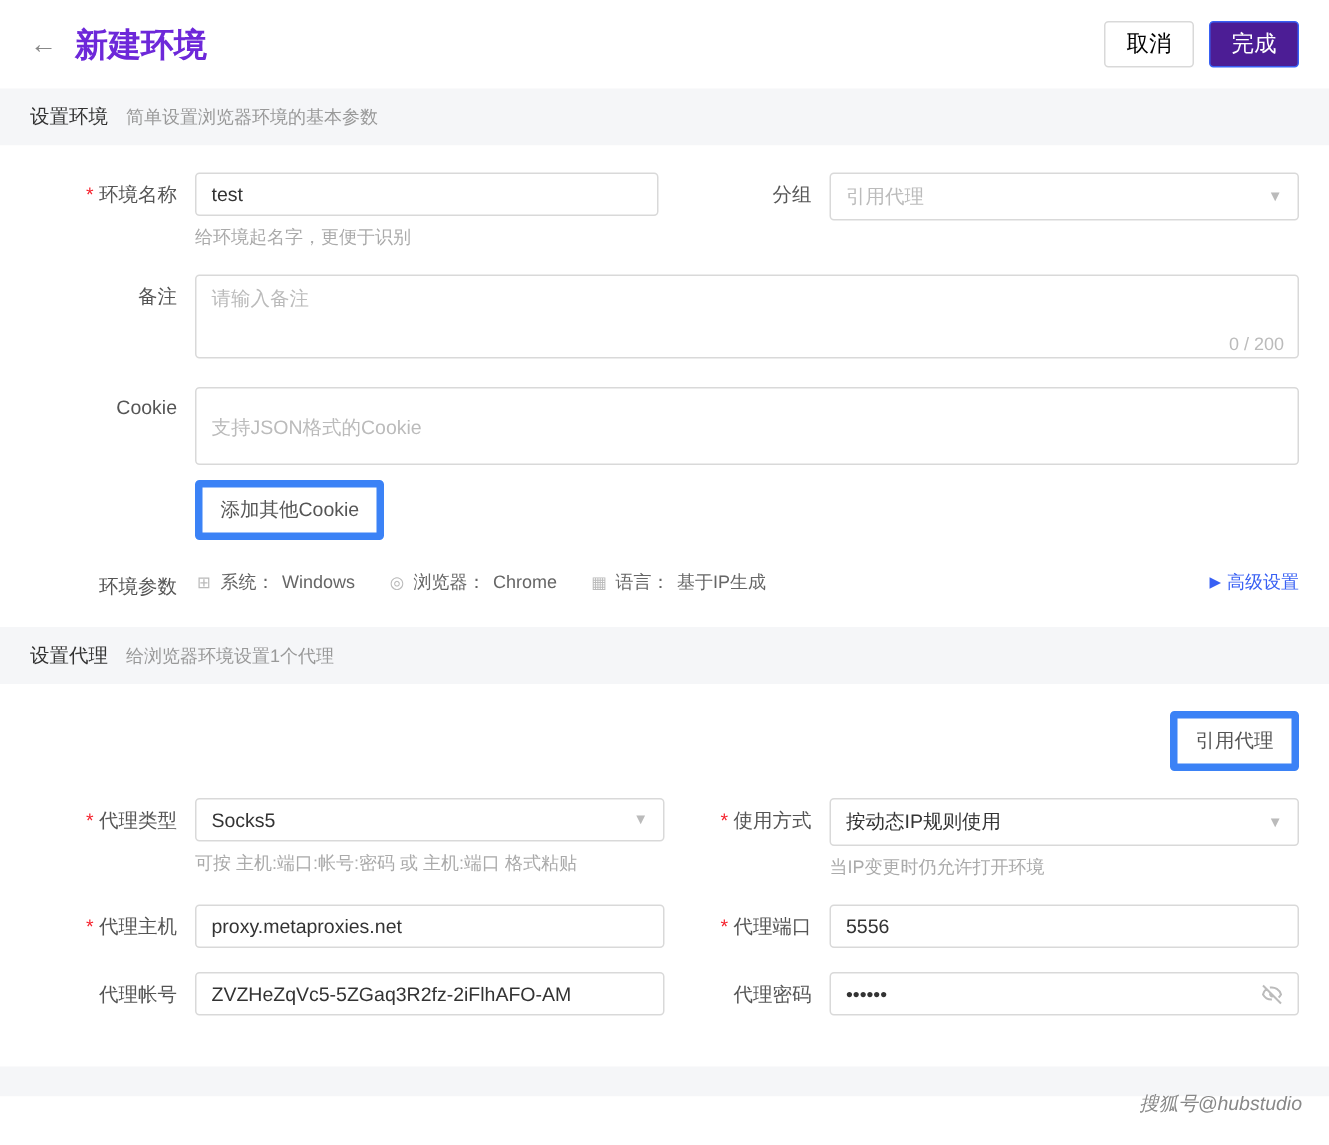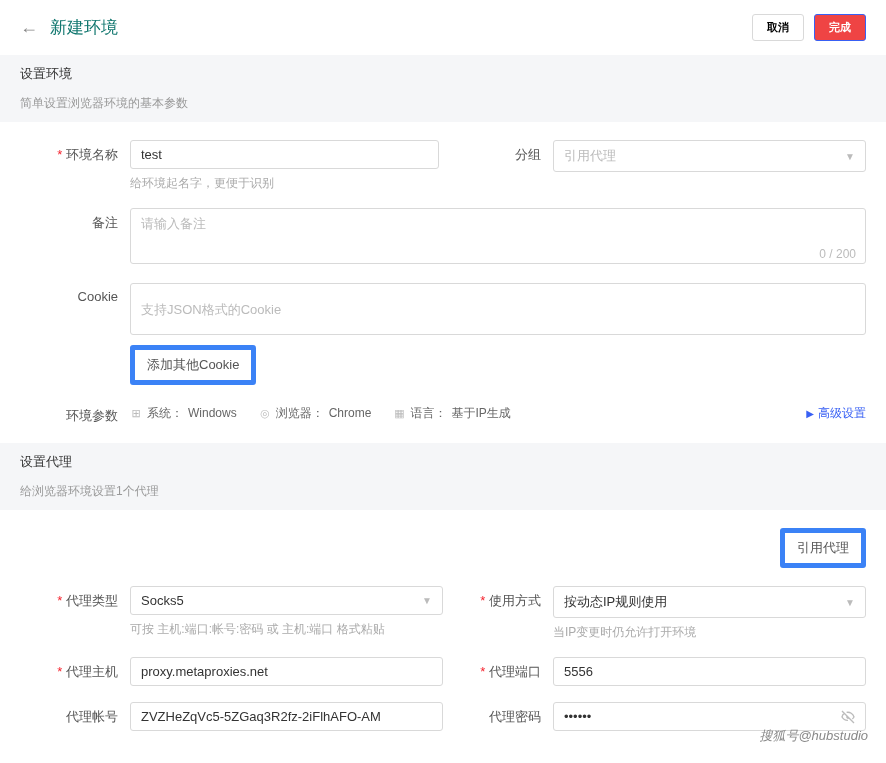--- a/index.html
+++ b/index.html
@@ -1,24 +1,24 @@
 <!DOCTYPE html>
 <html><head>
 <meta charset="utf-8">
 <style>
 * { box-sizing: border-box; margin: 0; padding: 0; }
 body { font-family: -apple-system, "PingFang SC", "Microsoft YaHei", sans-serif; font-size: 13px; color: #333; background: #fff; width: 886px; }
 .header { display: flex; align-items: center; justify-content: space-between; padding: 14px 20px; }
 .header-left { display: flex; align-items: center; gap: 12px; }
 .back-arrow { color: #888; cursor: pointer; font-size: 18px; }
-.title { font-size: 17px; font-weight: 400; color: #0f766e; }
+.title { font-size: 22px; font-weight: 700; color: #6d28d9; }
 .header-right { display: flex; gap: 10px; }
-.btn { padding: 5px 14px; border-radius: 3px; font-size: 11px; cursor: pointer; border: 1px solid #d9d9d9; background: #fff; font-weight: bold; }
-.btn-primary { background: #ef4444; border-color: #3860f4; color: #fff; }
-.section-head { background: #f5f6f8; padding: 10px 20px; font-size: 13px; display: flex; align-items: flex-start; gap: 12px; flex-direction: column; }
+.btn { padding: 5px 14px; border-radius: 3px; font-size: 15px; cursor: pointer; border: 1px solid #d9d9d9; background: #fff; }
+.btn-primary { background: #4c1d95; border-color: #3860f4; color: #fff; }
+.section-head { background: #f5f6f8; padding: 10px 20px; font-size: 13px; display: flex; align-items: center; gap: 12px; }
 .section-title { color: #333; font-weight: 500; }
 .section-desc { color: #999; font-size: 12px; }
 .section-body { padding: 18px 20px; background: #fff; }
 .row { display: flex; margin-bottom: 16px; }
 .col { display: flex; flex: 1; }
 .label { width: 110px; text-align: right; padding-right: 12px; padding-top: 6px; color: #555; font-size: 13px; flex-shrink: 0; }
 .req::before { content: "* "; color: #f5222d; }
 .field { flex: 1; }
 .input, .select, .textarea { width: 100%; border: 1px solid #d9d9d9; border-radius: 3px; padding: 6px 10px; font-size: 13px; color: #333; background: #fff; }
 .input-sm { width: 309px; }

